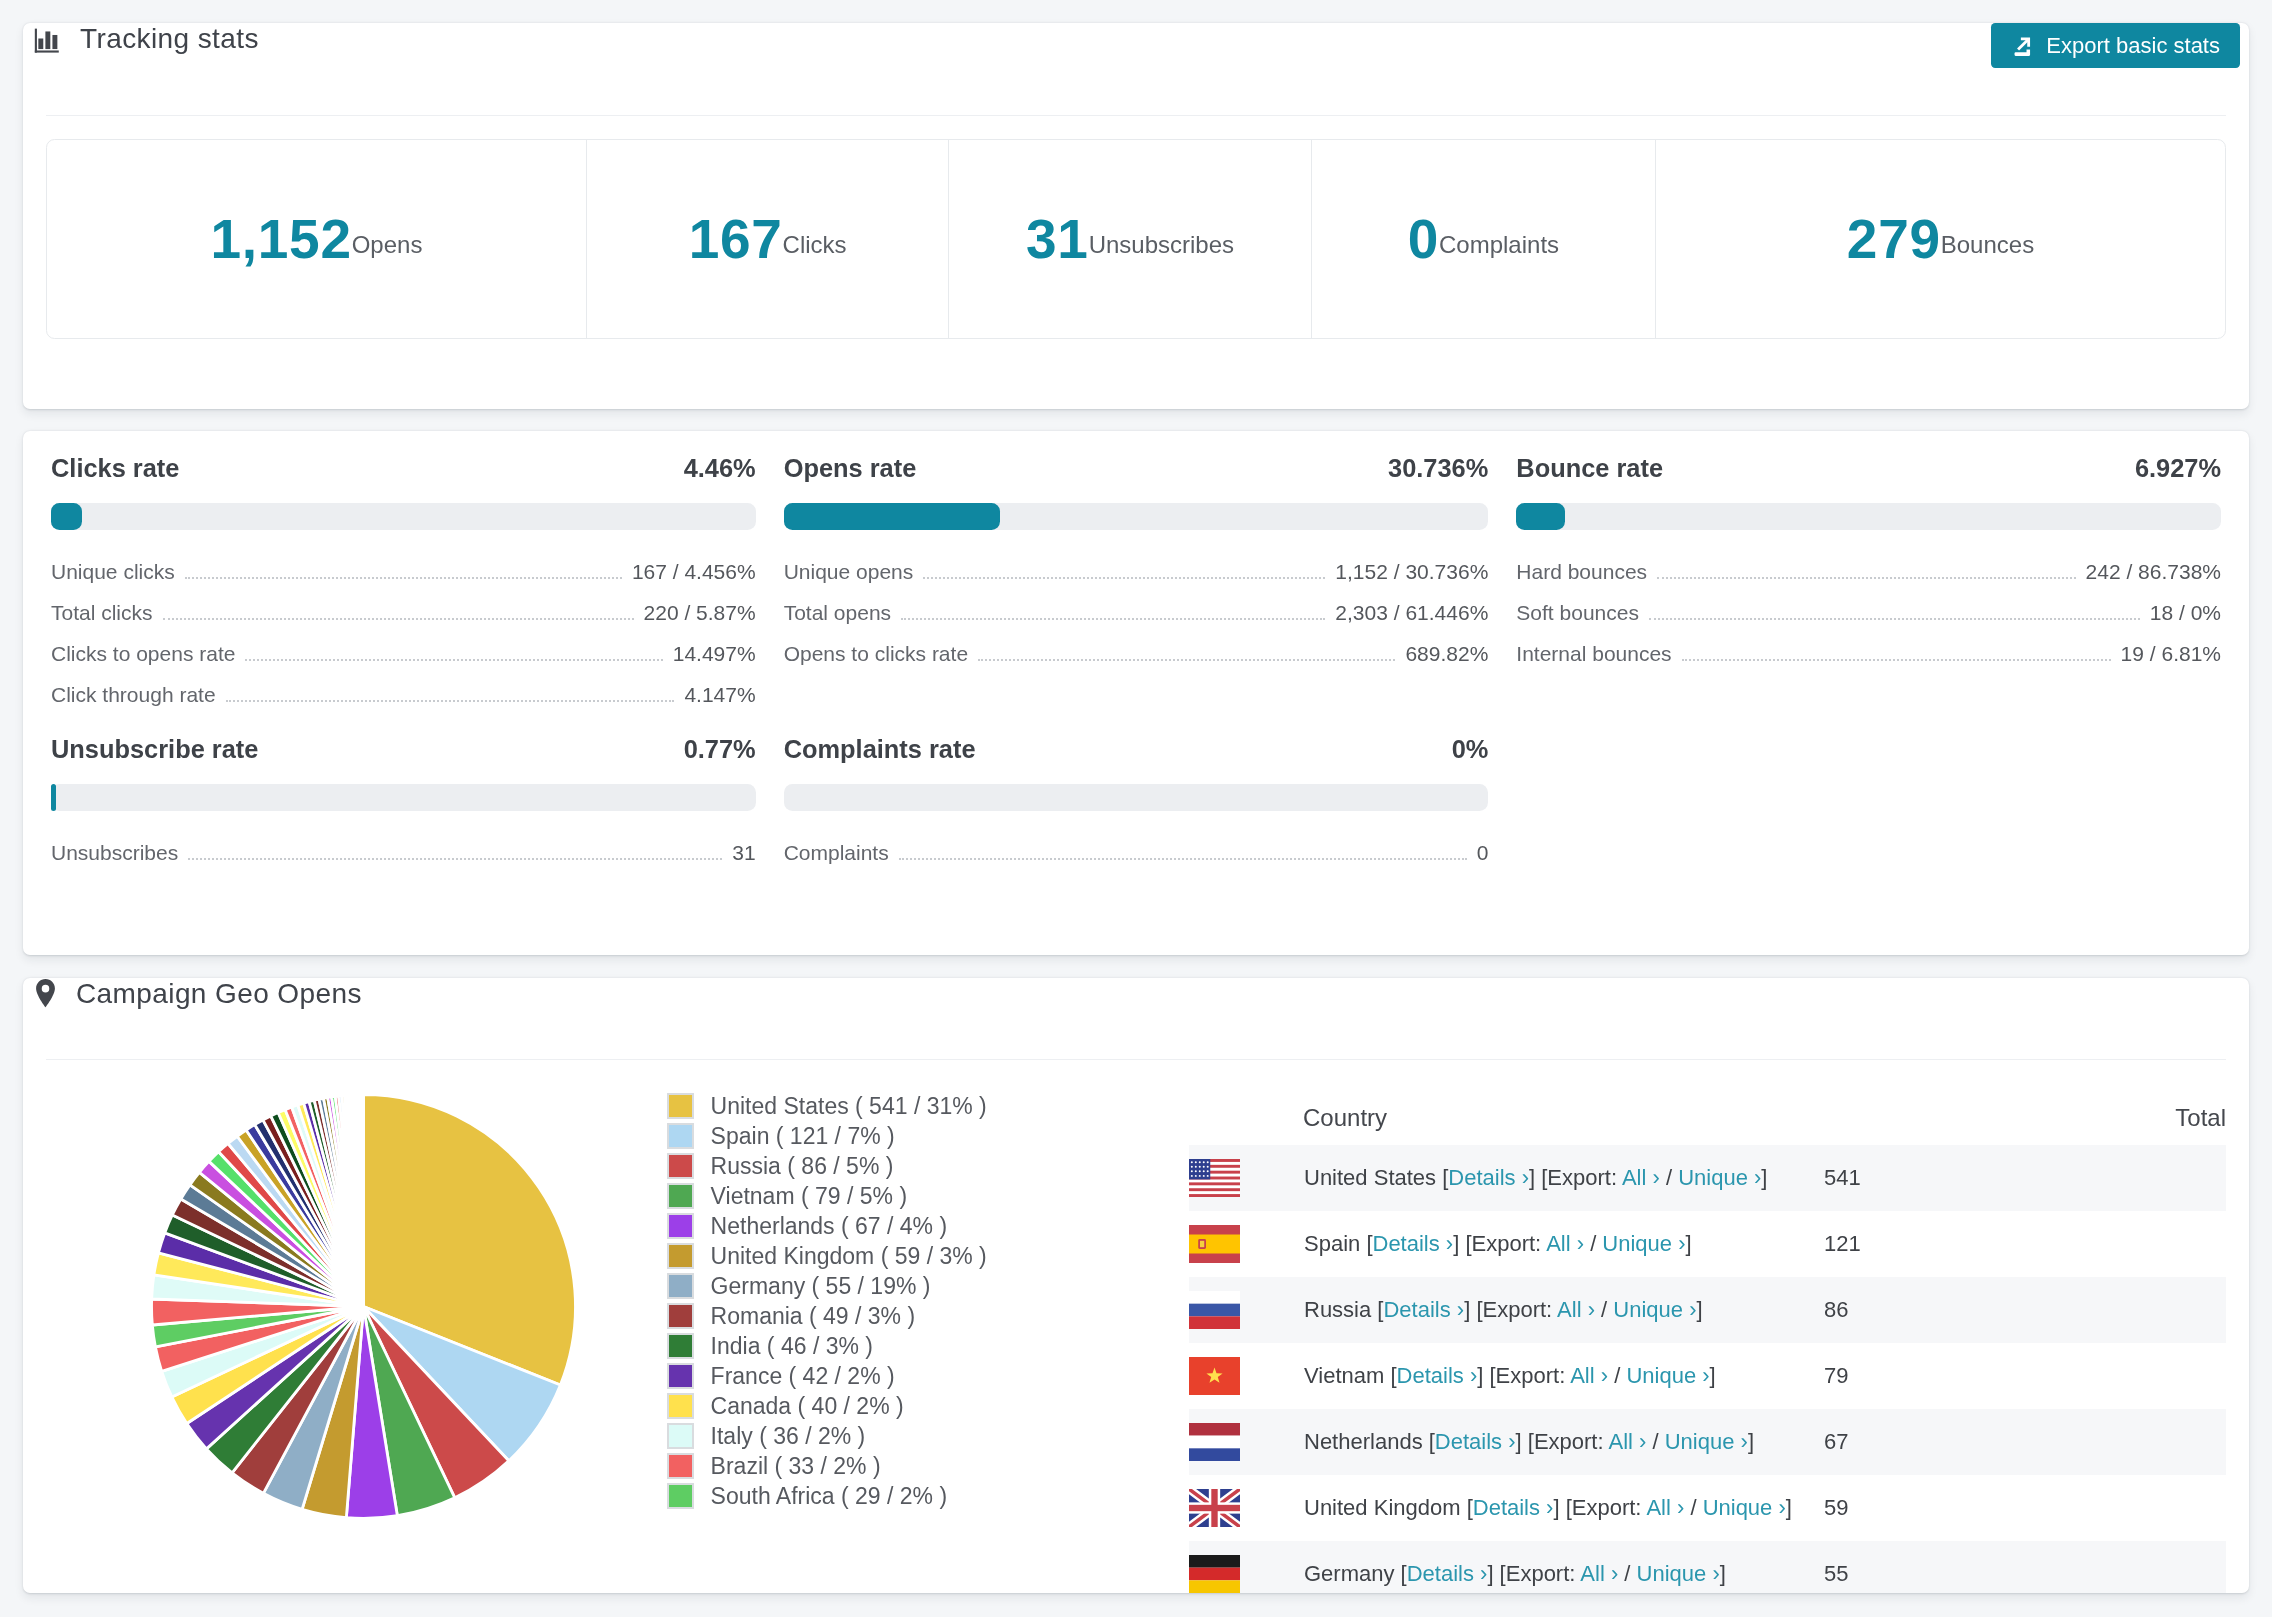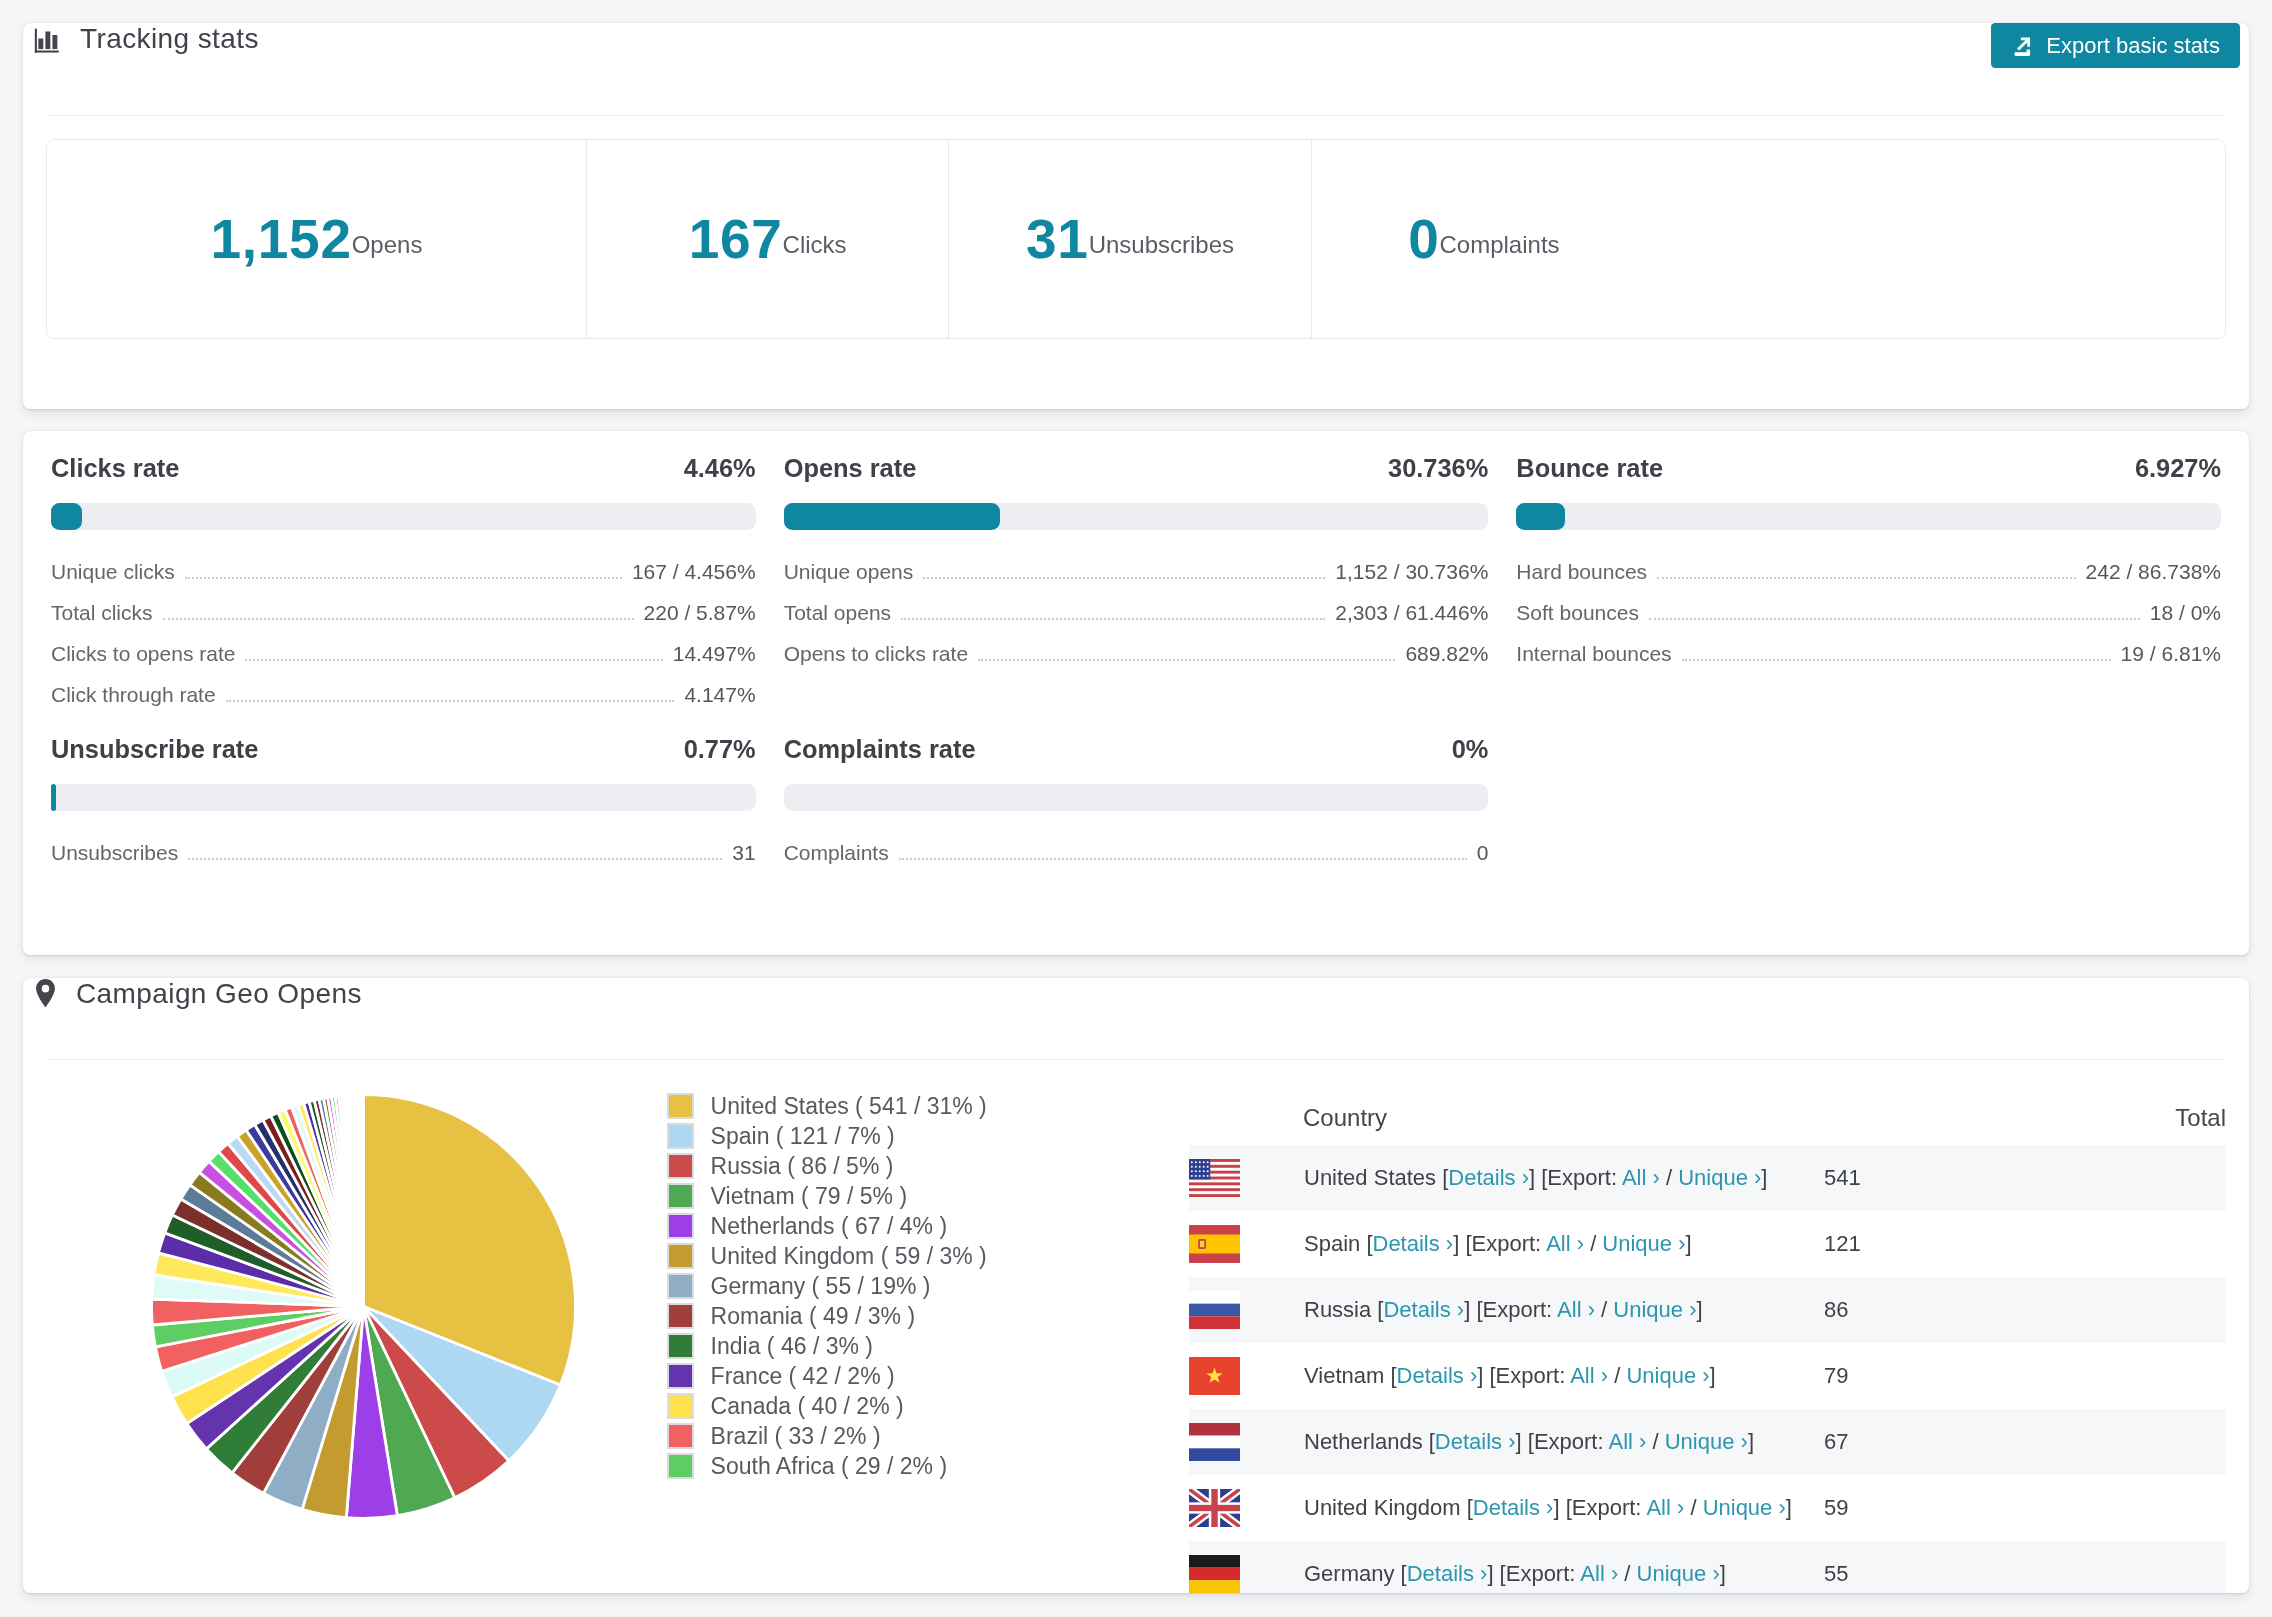--- a/index.html
+++ b/index.html
@@ -121,20 +121,24 @@
           <div class="stat-value">167</div>
           <div class="stat-label">Clicks</div>
         </div>
         <div class="stat">
           <div class="stat-value">31</div>
           <div class="stat-label">Unsubscribes</div>
         </div>
         <div class="stat">
           <div class="stat-value">0</div>
           <div class="stat-label">Complaints</div>
+        </div>
+        <div class="stat">
+          <div class="stat-value">279</div>
+          <div class="stat-label">Bounces</div>
         </div>
       </div>
   </section>
 
   <section class="card card-rates">
     <div class="rates-grid" id="ratesGrid">
         <div class="rate-block">
           <div class="rate-head">
             <span class="rate-title">Clicks rate</span>
             <span class="rate-value">4.46%</span>
@@ -358,20 +362,24 @@
           </li>
           <li>
             <span class="lswatch" style="background: rgb(102, 51, 174);"></span>
             <span class="llabel">France ( 42 / 2% )</span>
           </li>
           <li>
             <span class="lswatch" style="background: rgb(255, 225, 77);"></span>
             <span class="llabel">Canada ( 40 / 2% )</span>
           </li>
           <li>
+            <span class="lswatch" style="background: rgb(220, 251, 247);"></span>
+            <span class="llabel">Italy ( 36 / 2% )</span>
+          </li>
+          <li>
             <span class="lswatch" style="background: rgb(242, 97, 97);"></span>
             <span class="llabel">Brazil ( 33 / 2% )</span>
           </li>
           <li>
             <span class="lswatch" style="background: rgb(94, 205, 99);"></span>
             <span class="llabel">South Africa ( 29 / 2% )</span>
           </li>
         </ul>
       <div class="geo-table">
         <div class="geo-thead">

